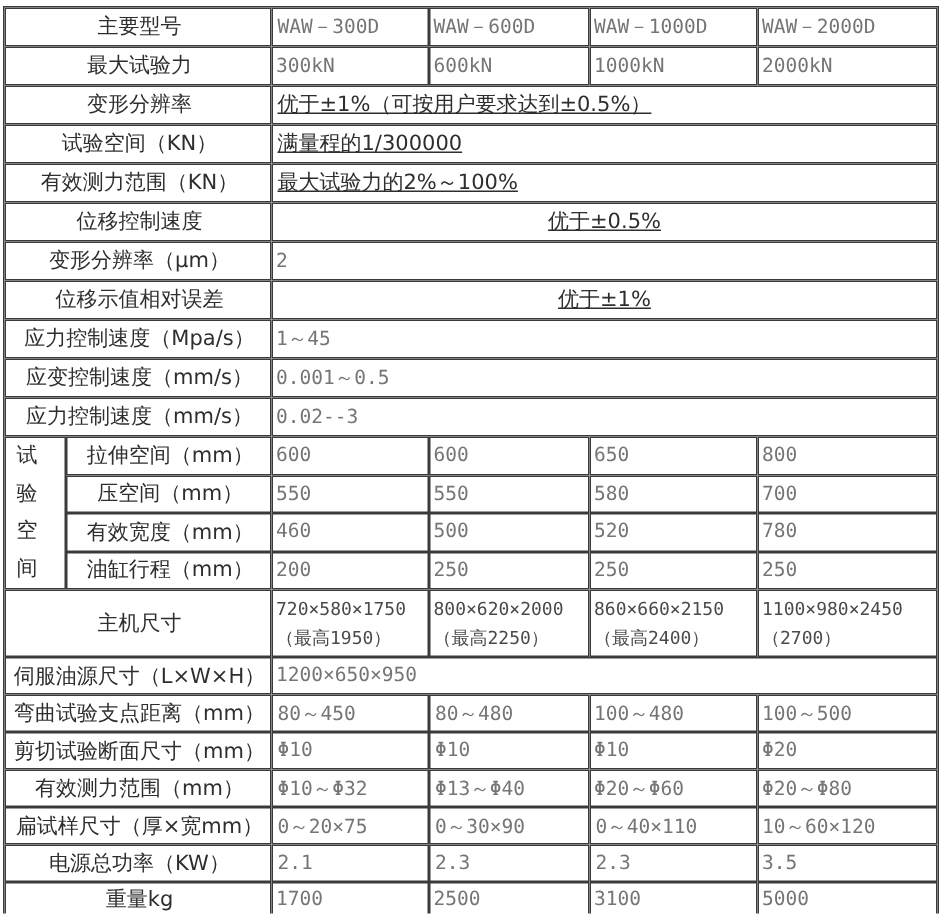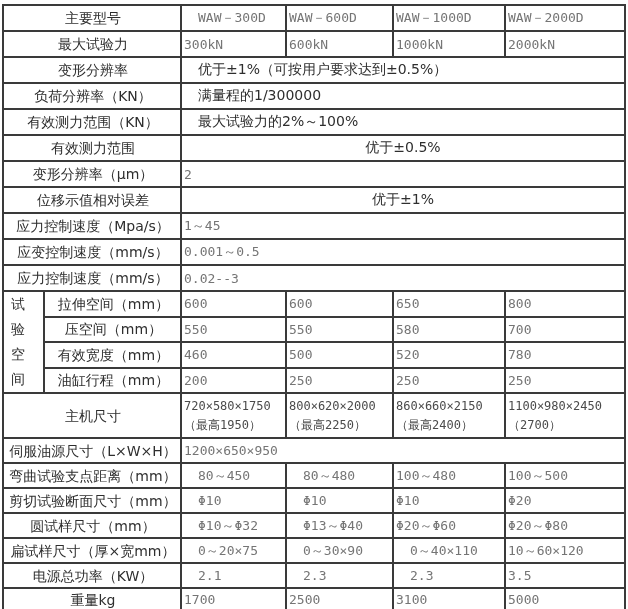--- a/index.html
+++ b/index.html
@@ -31,22 +31,23 @@
   }
   
   td.v{
     font-size:13px;color:#757575;text-align:left;
     font-family:"DejaVu Sans Mono","Liberation Mono",monospace;
   }
   
   td.cn{
     font-size:14px;color:#2e2e2e;text-align:center;
     font-family:"DejaVu Sans","Liberation Sans",sans-serif;
-  }
-  td.left{text-align:left;padding-left:16px;}
+    text-decoration:underline;
+  }
+  td.left{text-align:left;padding-left:3px;}
   
   td.two{font-size:12px;line-height:19px;color:#4a4a4a;margin-top:20px;}
 </style>
 </head>
 <body>
 
 <table class="spec">
   <colgroup>
     <col class="cg">
       <col class="cs">
@@ -72,31 +73,31 @@
     <td class="v">1000kN</td>
     <td class="v">2000kN</td>
   </tr>
 
   <tr class="h26">
     <td colspan="2" class="lab">变形分辨率</td>
     <td colspan="4" class="cn left">优于±1%（可按用户要求达到±0.5%）</td>
   </tr>
 
   <tr class="h26">
-    <td colspan="2" class="lab">负荷分辨率（KN）</td>
+    <td colspan="2" class="lab">试验空间（KN）</td>
     <td colspan="4" class="cn left">满量程的1/300000</td>
   </tr>
 
   <tr class="h26">
     <td colspan="2" class="lab">有效测力范围（KN）</td>
     <td colspan="4" class="cn left">最大试验力的2%～100%</td>
   </tr>
 
   <tr class="h26">
-    <td colspan="2" class="lab">有效测力范围</td>
+    <td colspan="2" class="lab">位移控制速度</td>
     <td colspan="4" class="cn">优于±0.5%</td>
   </tr>
 
   <tr class="h26">
     <td colspan="2" class="lab">变形分辨率（μm）</td>
     <td colspan="4" class="v">2</td>
   </tr>
 
   <tr class="h26">
     <td colspan="2" class="lab">位移示值相对误差</td>
@@ -178,21 +179,21 @@
 
   <tr class="h25">
     <td colspan="2" class="lab">剪切试验断面尺寸（mm）</td>
     <td class="v left">Φ10</td>
     <td class="v left">Φ10</td>
     <td class="v">Φ10</td>
     <td class="v">Φ20</td>
   </tr>
 
   <tr class="h25">
-    <td colspan="2" class="lab">圆试样尺寸（mm）</td>
+    <td colspan="2" class="lab">有效测力范围（mm）</td>
     <td class="v left">Φ10～Φ32</td>
     <td class="v left">Φ13～Φ40</td>
     <td class="v">Φ20～Φ60</td>
     <td class="v">Φ20～Φ80</td>
   </tr>
 
   <tr class="h25">
     <td colspan="2" class="lab">扁试样尺寸（厚×宽mm）</td>
     <td class="v left">0～20×75</td>
     <td class="v left">0～30×90</td>

